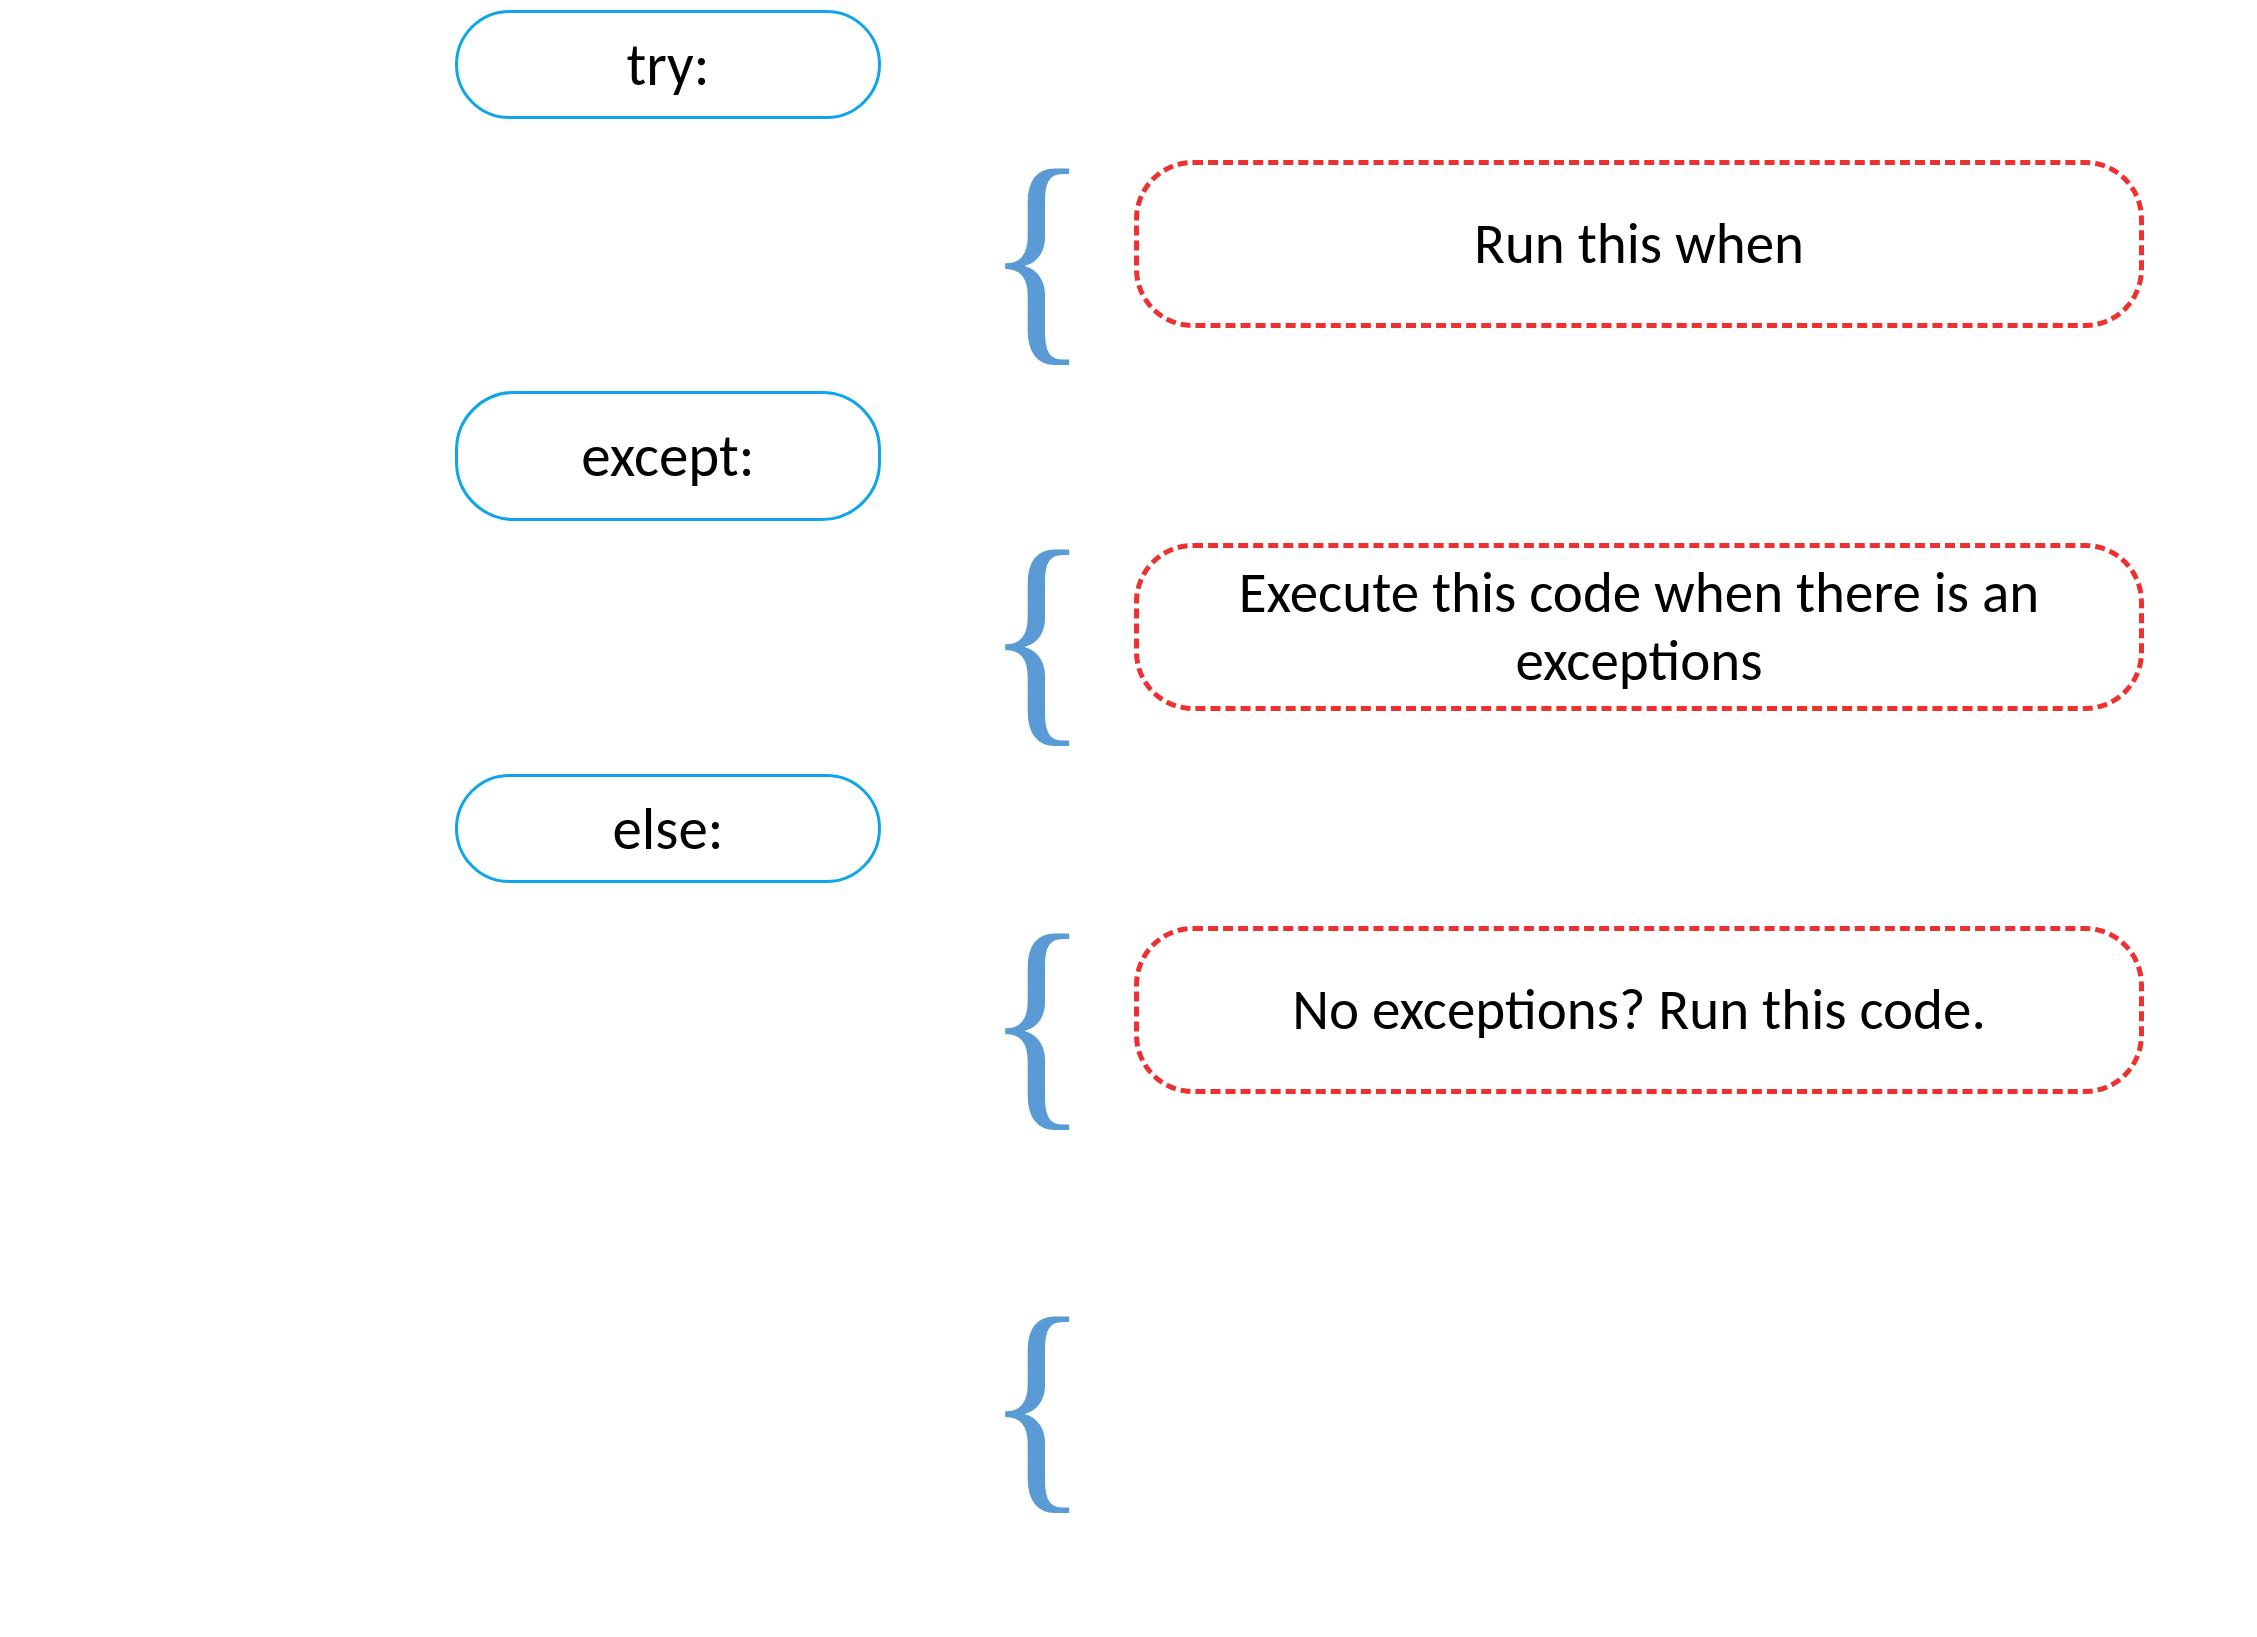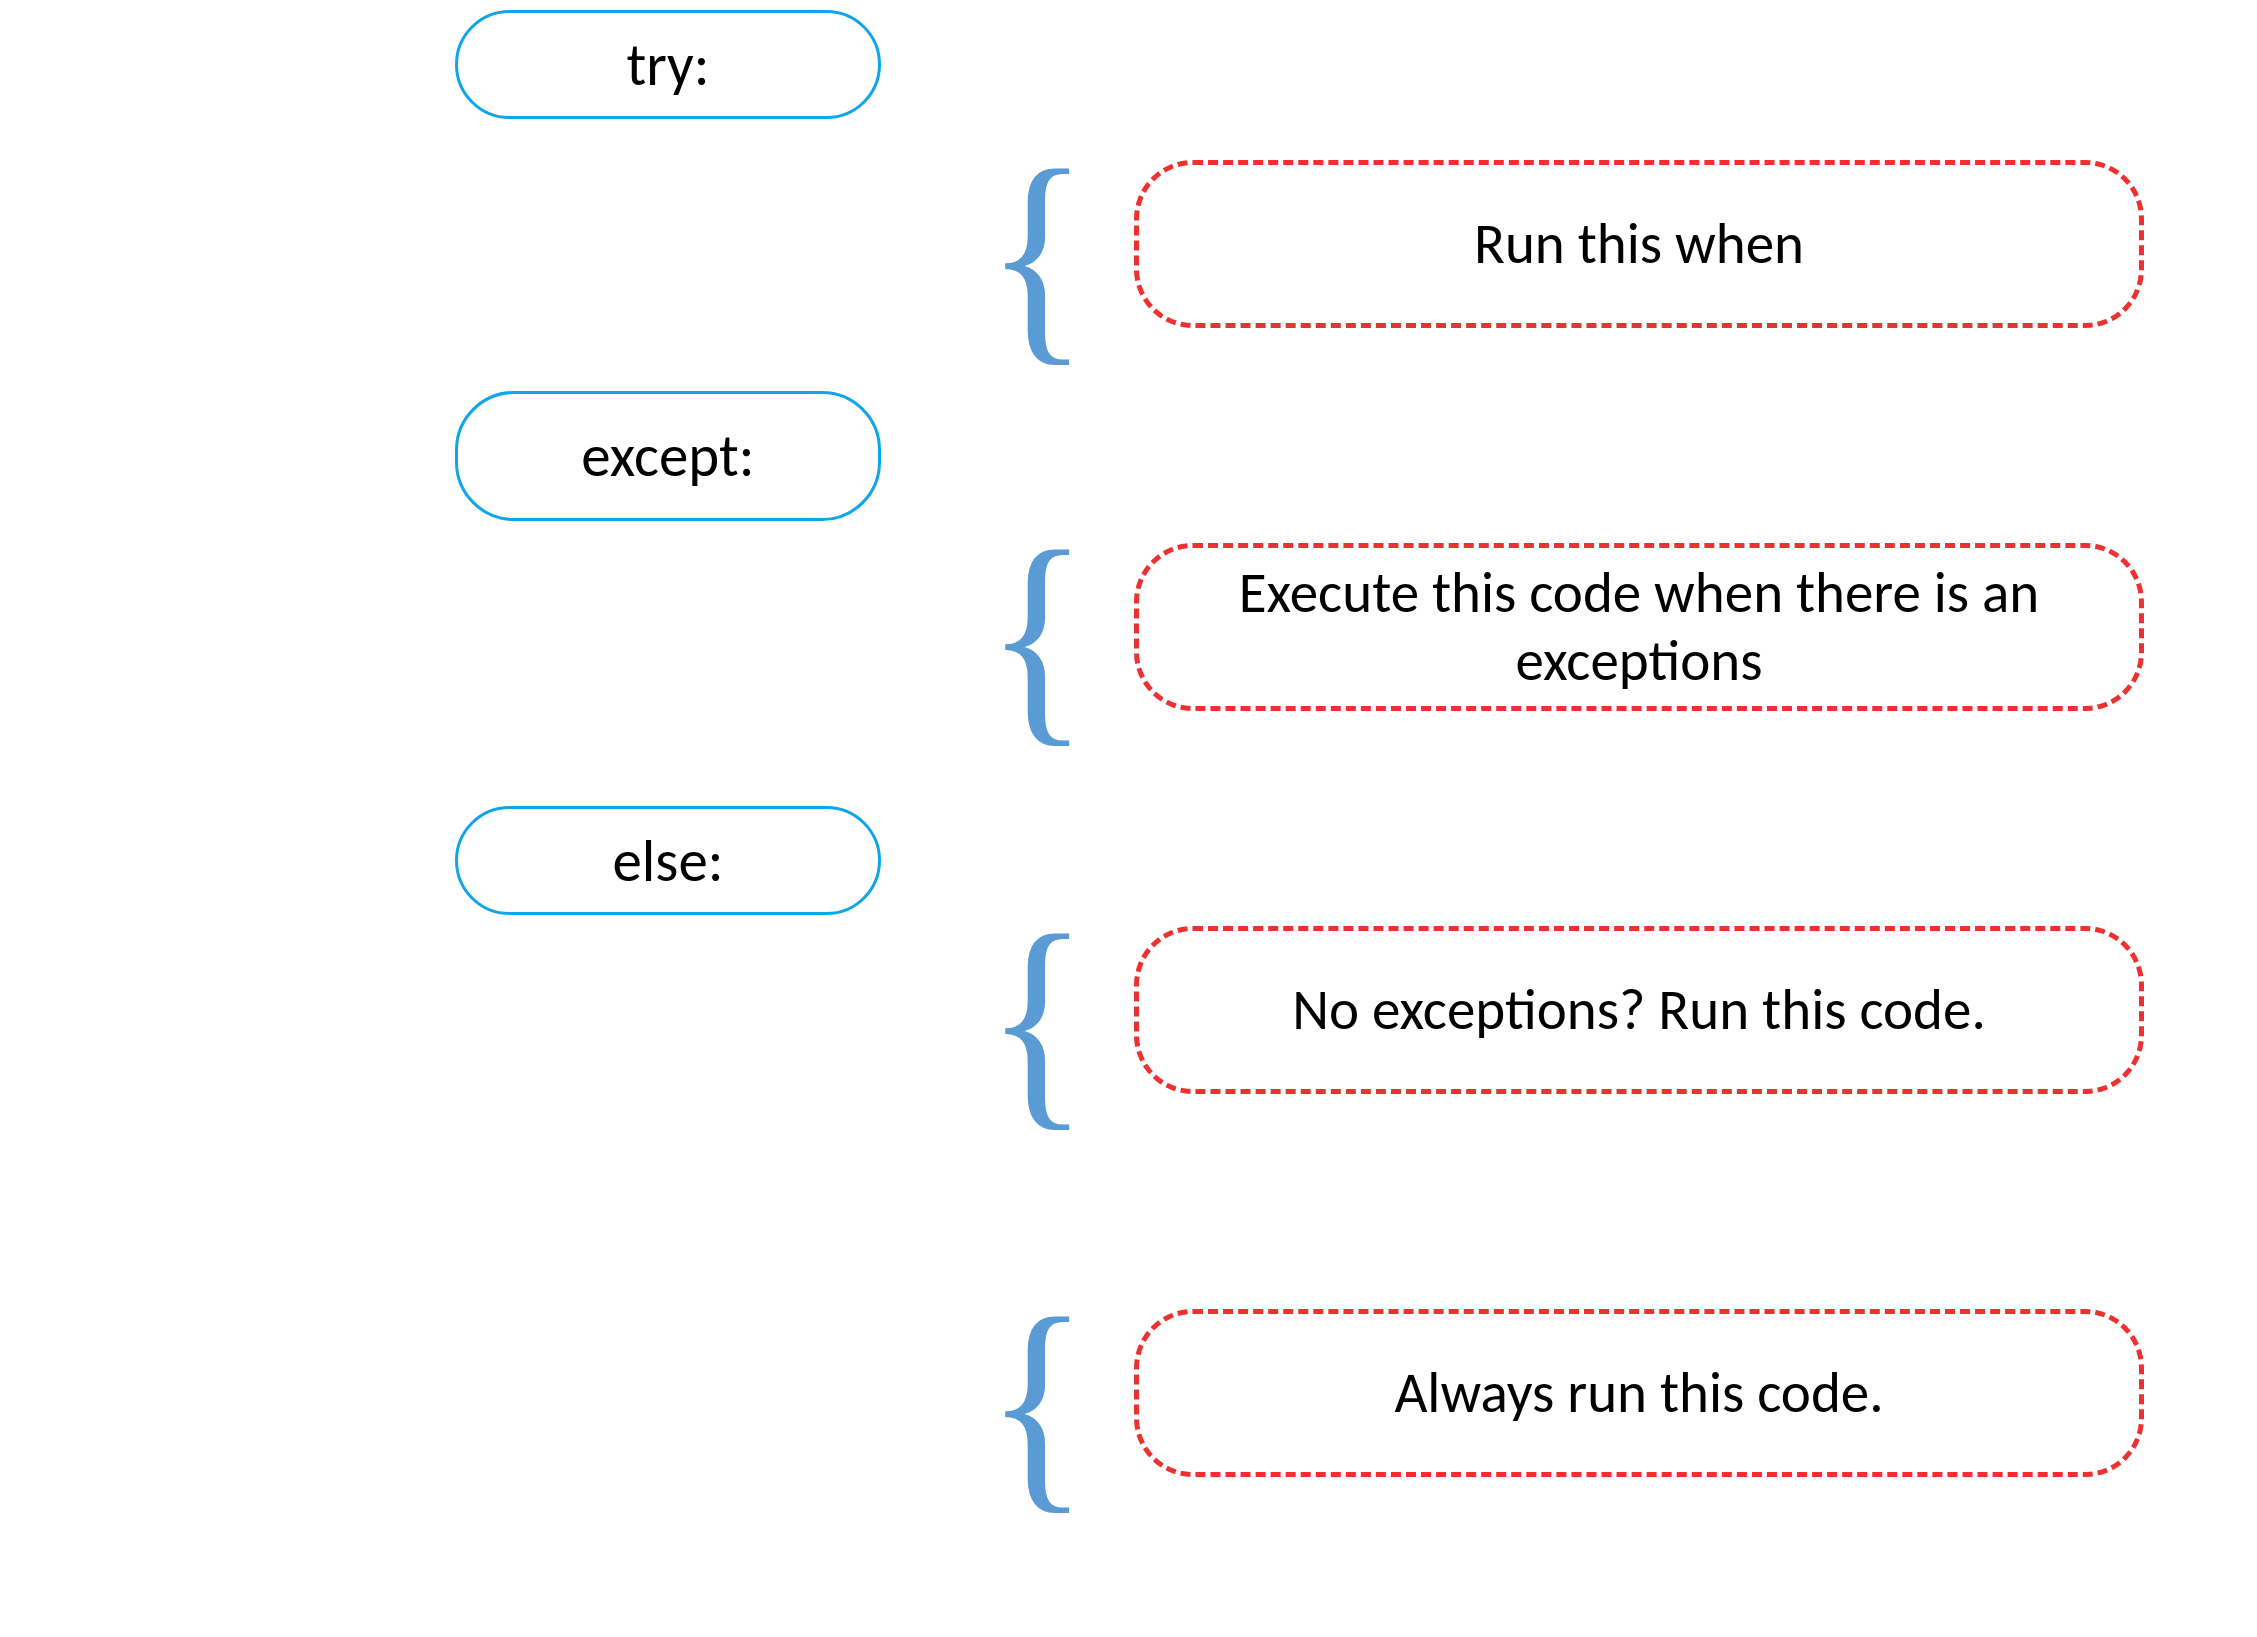--- a/index.html
+++ b/index.html
@@ -73,31 +73,28 @@
   <div class="keyword-box" style="left:455px; top:391px; width:426px; height:130px;">
     <span>except:</span>
   </div>
   <div class="brace" style="left:980px; top:515px;">
     <span>{</span>
   </div>
   <div class="desc-box" style="left:1134px; top:543px; width:1010px; height:168px;">
     <span>Execute this code when there is an exceptions</span>
   </div>
 
-  <div class="keyword-box" style="left:455px; top:774px; width:426px; height:109px;margin-top:32px;">
+  <div class="keyword-box" style="left:455px; top:774px; width:426px; height:109px;">
     <span>else:</span>
   </div>
   <div class="brace" style="left:980px; top:899px;">
     <span>{</span>
   </div>
   <div class="desc-box" style="left:1134px; top:926px; width:1010px; height:168px;">
     <span>No exceptions? Run this code.</span>
   </div>
 
   <div class="brace" style="left:980px; top:1282px;">
     <span>{</span>
   </div>
-  <div class="desc-box" style="left:1134px; top:1309px; width:1010px; height:168px;">
-    <span>Always run this code.</span>
-  </div>
 
 </div>
 
 
 </body></html>

